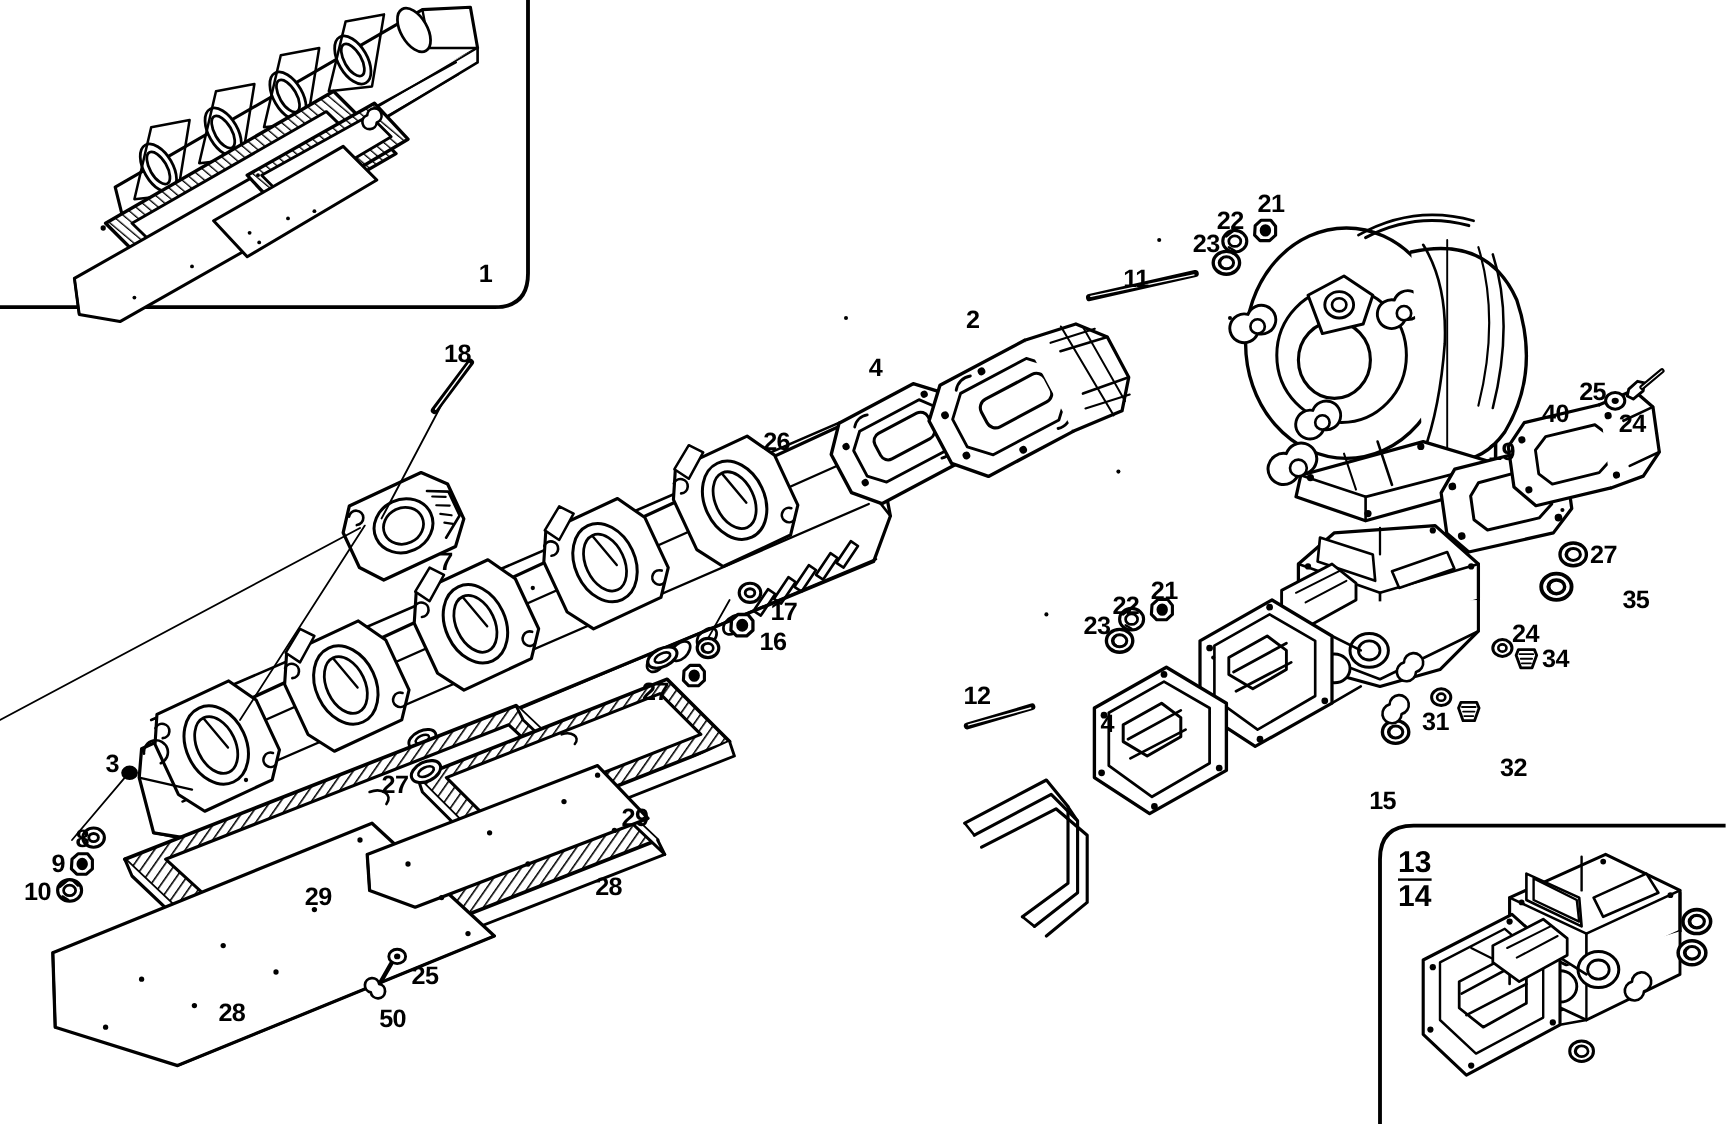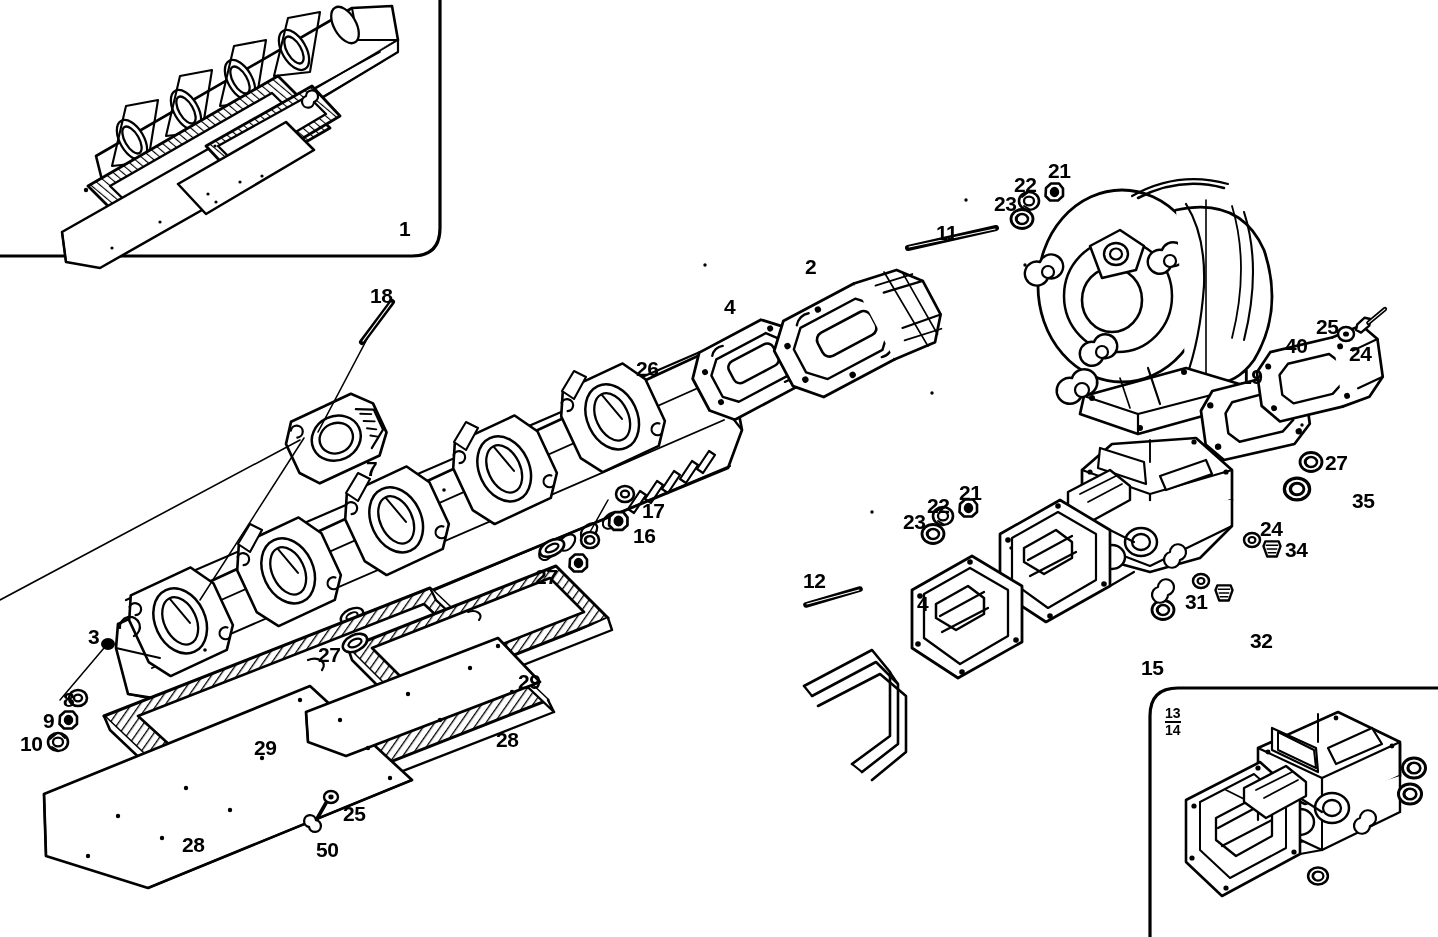--- a/index.html
+++ b/index.html
@@ -5,21 +5,21 @@
 <style>
   html,body{margin:0;padding:0;background:#ffffff;}
   body{width:1438px;height:937px;overflow:hidden;
        font-family:"Liberation Sans", sans-serif;}
   #stage{position:relative;width:1438px;height:937px;background:#ffffff;}
   svg.layer{position:absolute;left:0;top:0;width:1438px;height:937px;}
   .num{position:absolute;font-family:"Liberation Sans",sans-serif;
        font-weight:700;color:#000;line-height:1;white-space:nowrap;
        font-size:21px;letter-spacing:-0.5px;}
   .frac{position:absolute;font-family:"Liberation Sans",sans-serif;
-        font-weight:700;color:#000;font-size:14px;text-align:center;line-height:1.05;}
+        font-weight:700;color:#000;font-size:25px;text-align:center;line-height:1.05;}
   .frac .bar{border-top:2px solid #000;display:block;width:100%;}
   .frac span.t,.frac span.b{display:block;}
 </style>
 </head>
 <body>
 
 <div id="stage">
 
   <svg class="layer" viewBox="0 0 1438 937">
     <defs>

